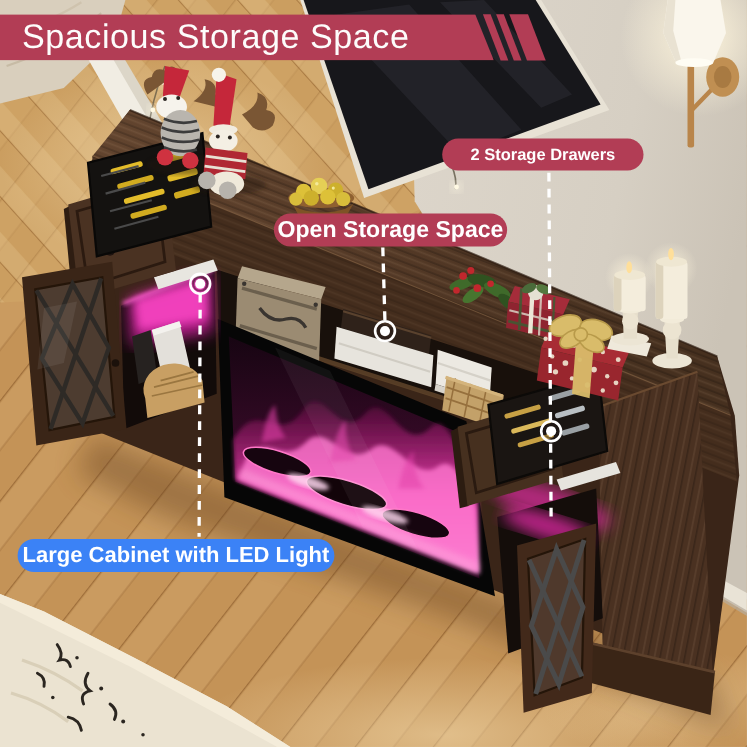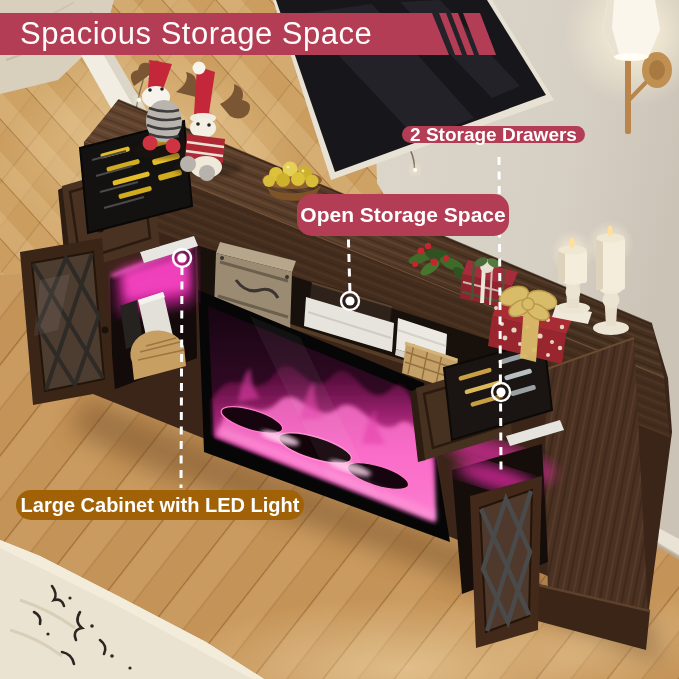--- a/index.html
+++ b/index.html
@@ -22,22 +22,22 @@
   .stripe{position:absolute;top:13px;height:42px;transform:skewX(21deg);transform-origin:top left;}
   .stripe.s1{left:439px;width:7px;}
   .stripe.s2{left:451px;width:7px;}
   .stripe.s3{left:463px;width:17px;}
   
   .pill{
     position:absolute;border-radius:15px;color:#ffffff;font-weight:700;
     display:flex;align-items:center;justify-content:center;white-space:nowrap;
     text-align:center;
   }
-  .pill.p1{left:402px;top:126px;width:183px;height:17px;font-size:19px;}
-  .pill.p2{left:249px;top:194px;width:212px;height:42px;font-size:21px;margin-left:48px;}
+  .pill.p1{left:402px;top:126px;width:183px;height:29px;font-size:15px;}
+  .pill.p2{left:249px;top:194px;width:212px;height:30px;font-size:21px;}
   .pill.p3{left:16px;top:490px;width:288px;height:30px;font-size:20px;}
 </style>
 </head>
 <body>
 
 <svg id="scene" viewBox="0 0 679 679" aria-hidden="true">
   <defs>
     <linearGradient id="wallGrad" x1="0" y1="0" x2="1" y2="0.35">
       <stop offset="0" stop-color="#ddd6cb"></stop>
         <stop offset="0.65" stop-color="#d6cfc3"></stop>
@@ -543,13 +543,13 @@
 
 <div class="banner" style="background: rgb(178, 61, 85);">
   <span class="banner-title">Spacious Storage Space</span>
 </div>
 <div class="stripe s1" style="background: rgb(178, 61, 85);"></div>
 <div class="stripe s2" style="background: rgb(178, 61, 85);"></div>
 <div class="stripe s3" style="background: rgb(178, 61, 85);"></div>
 
 <div class="pill p1" style="background: rgb(178, 61, 85); color: rgb(255, 255, 255);">2 Storage Drawers</div>
 <div class="pill p2" style="background: rgb(178, 61, 85); color: rgb(255, 255, 255);">Open Storage Space</div>
-<div class="pill p3" style="background: #a16207; color: rgb(255, 255, 255);">Large Cabinet with LED Light</div>
+<div class="pill p3" style="background: #3b82f6; color: rgb(255, 255, 255);">Large Cabinet with LED Light</div>
 
 </body></html>

